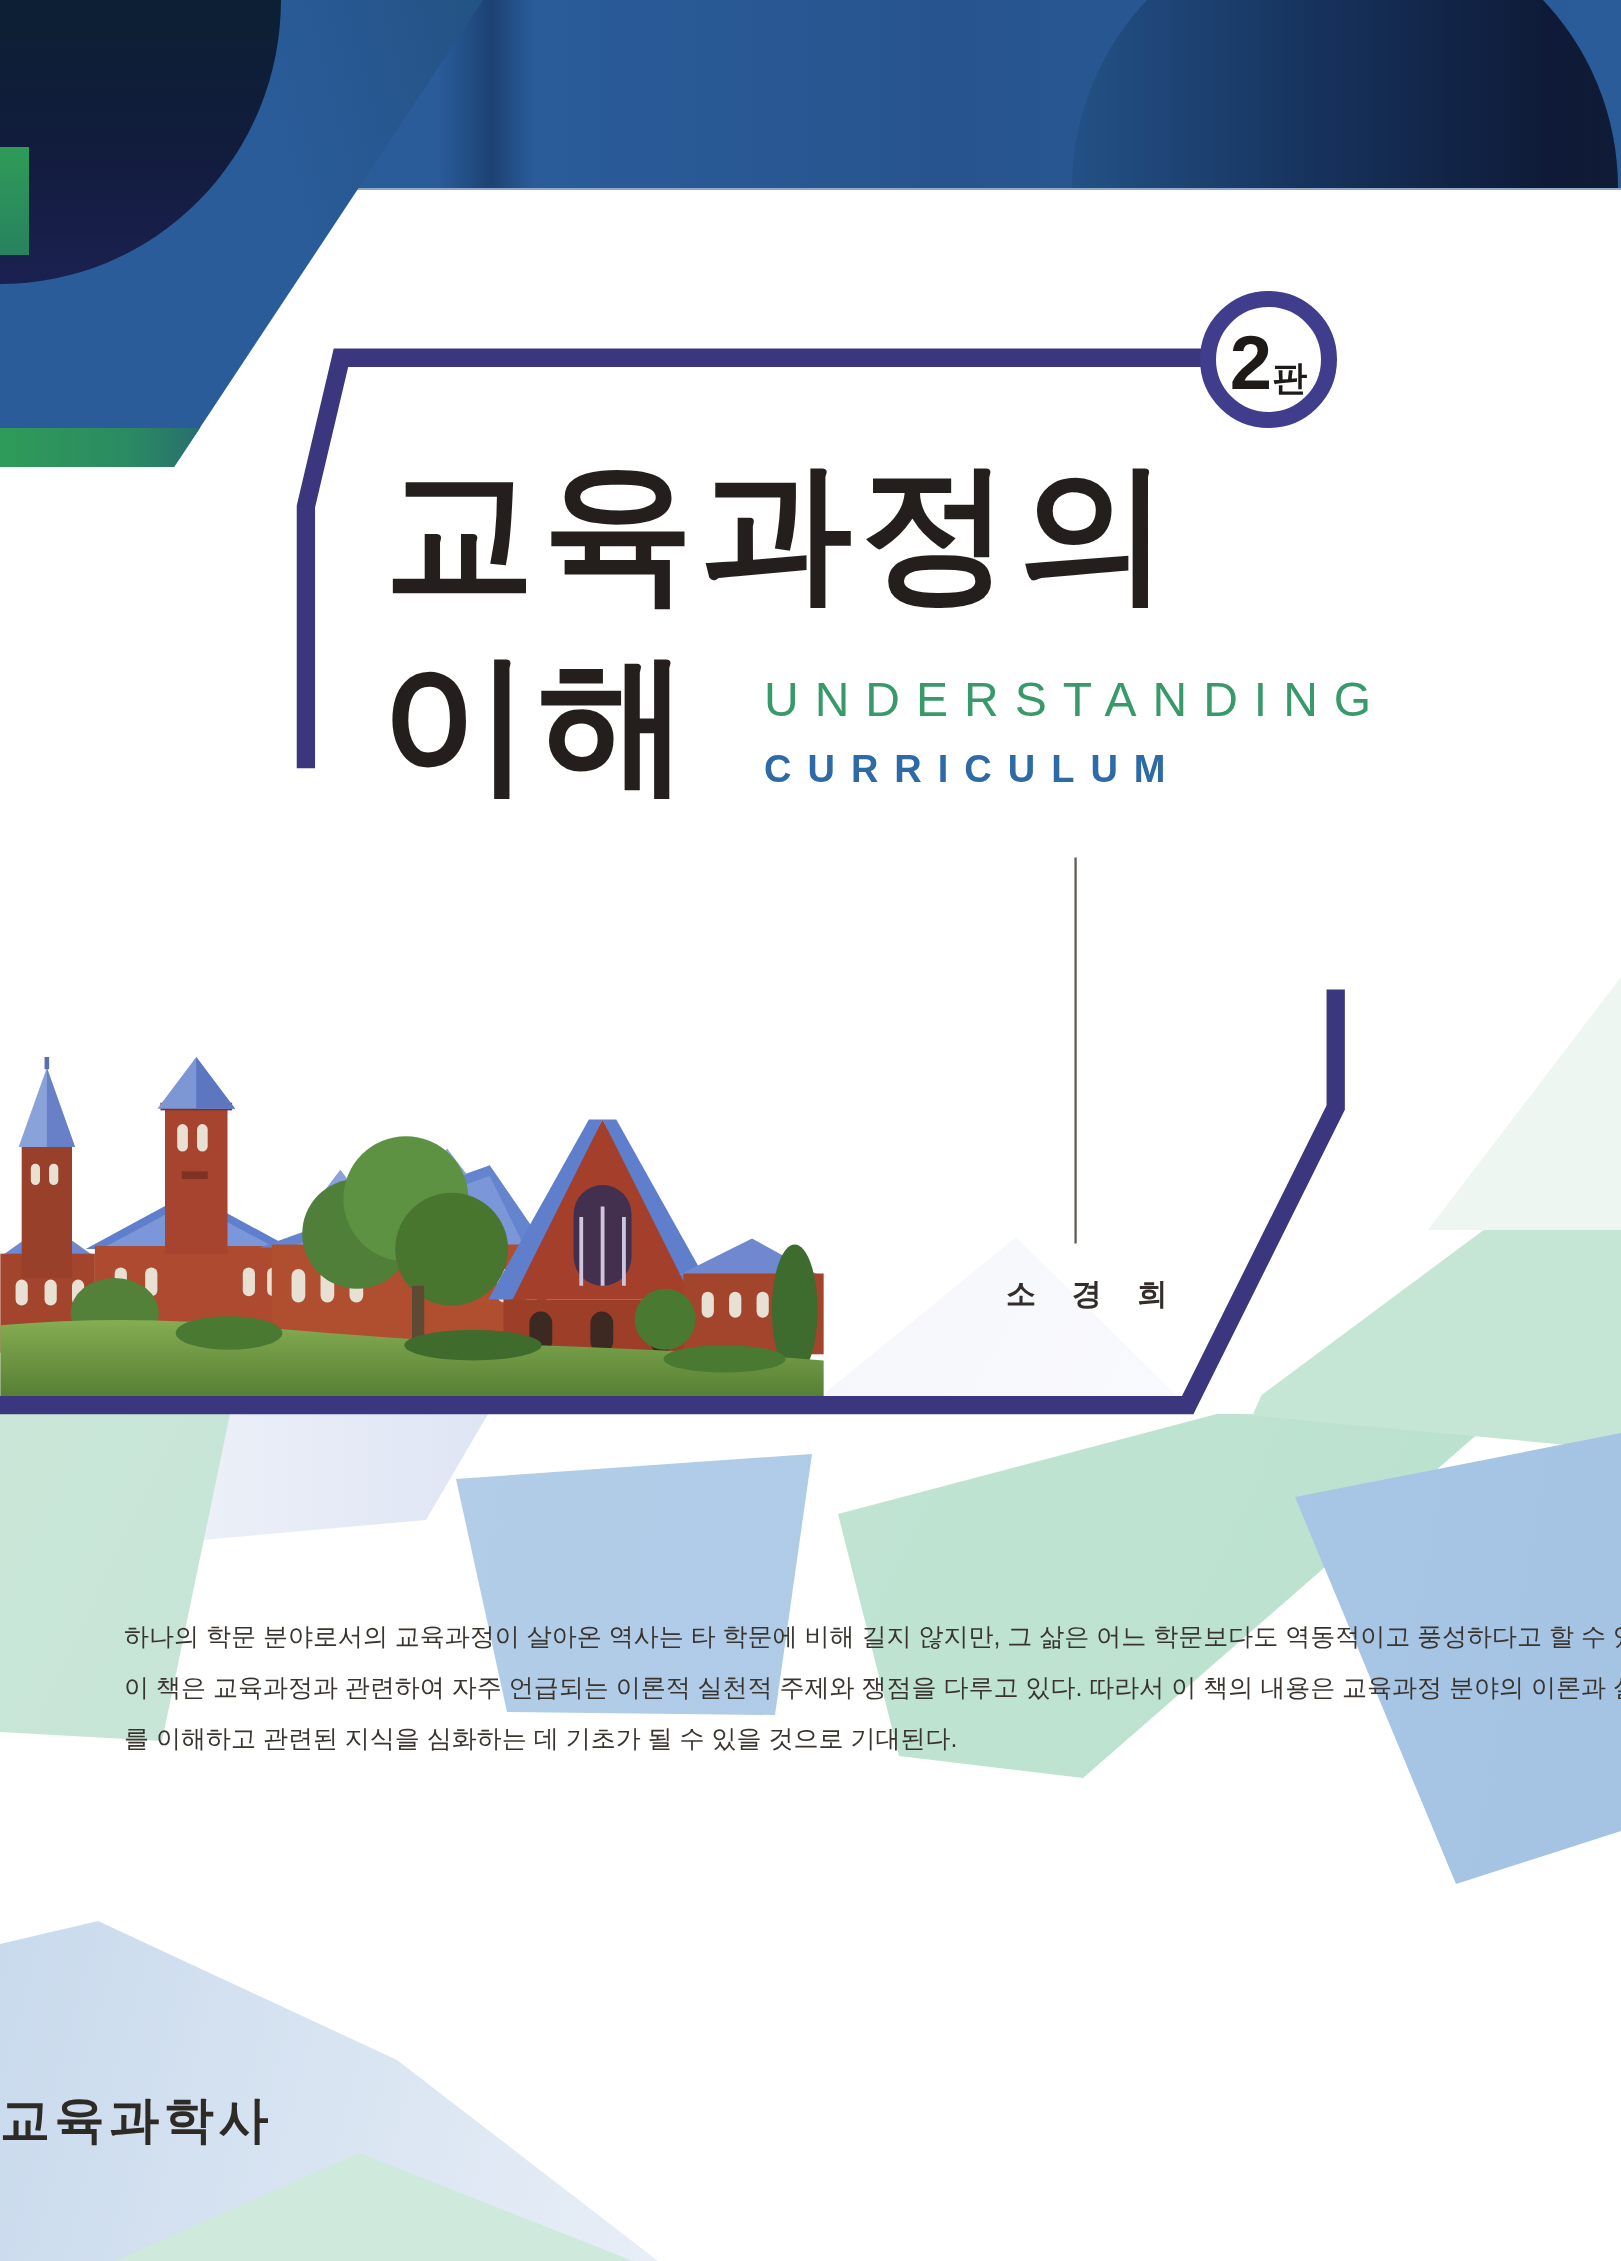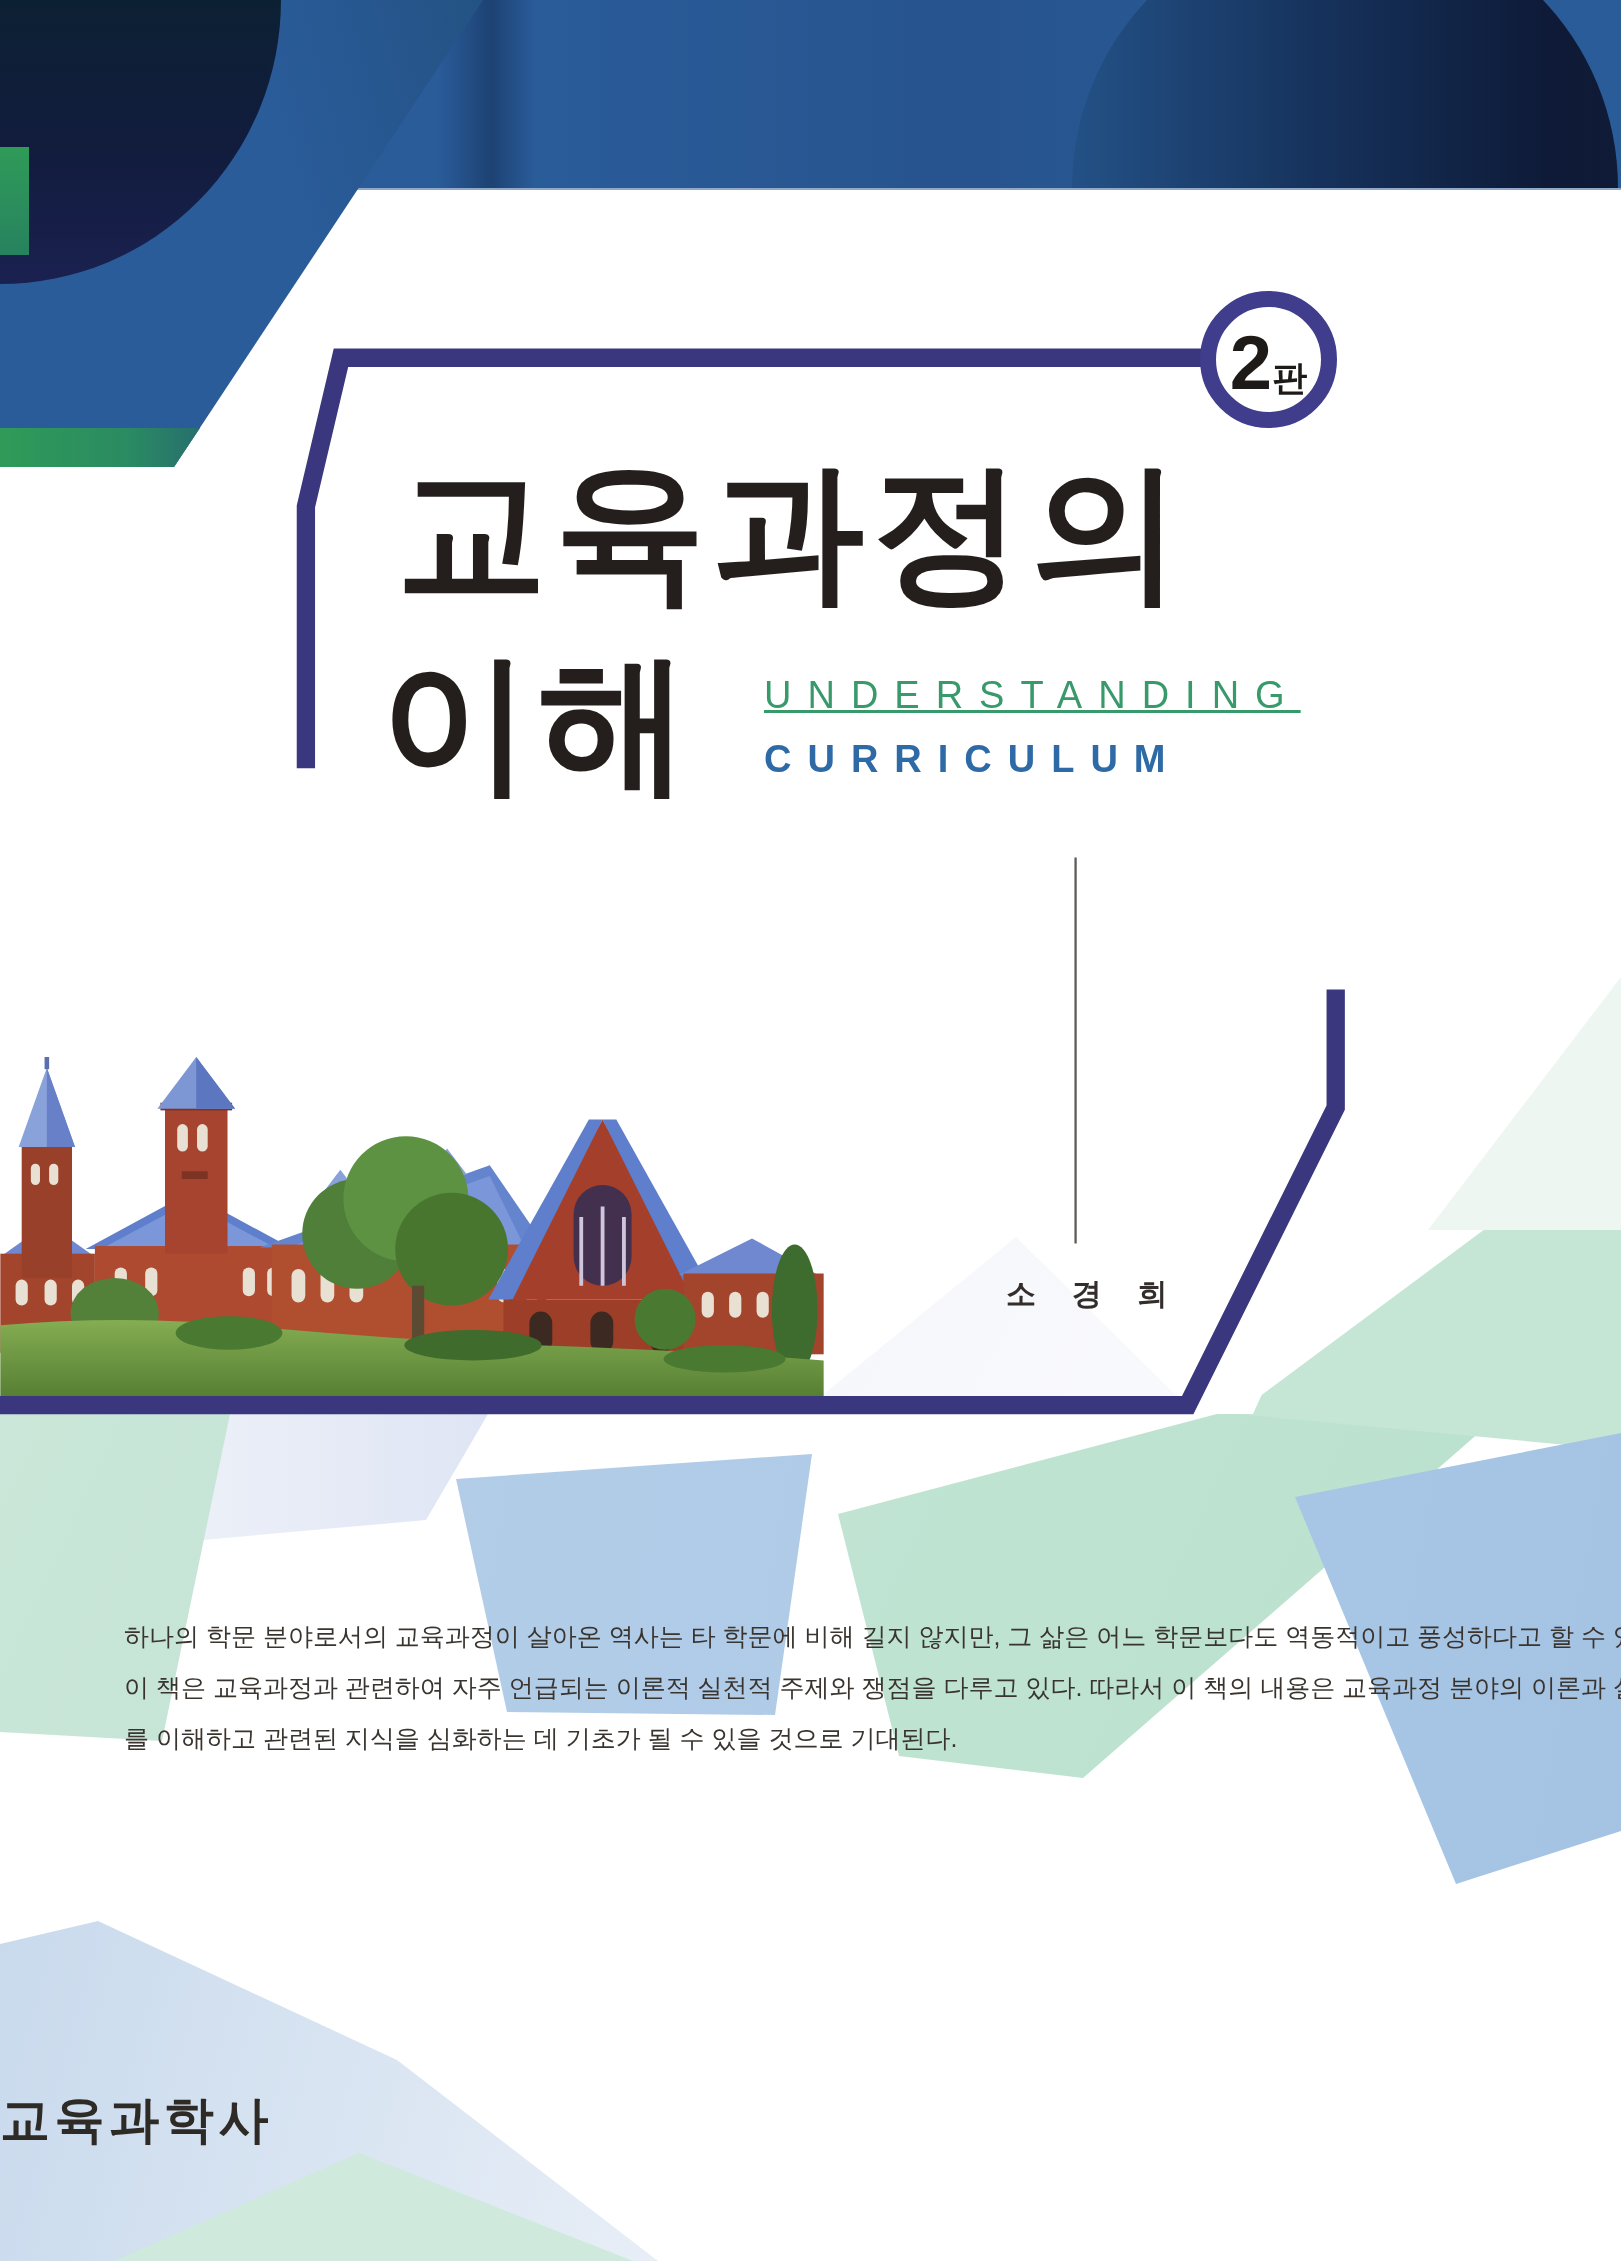--- a/index.html
+++ b/index.html
@@ -72,24 +72,24 @@
   .badge{
     left:1200px;top:291px;width:137px;height:137px;border-radius:50%;
     border:16px solid #403d8d;background:#ffffff;box-sizing:border-box;
     display:flex;align-items:flex-end;justify-content:center;
   }
   .badge .num{font-size:76px;font-weight:900;color:#1d1a18;line-height:1;margin-bottom:10.7px;letter-spacing:-3.1px;}
   .badge .suf{font-size:35px;font-weight:700;color:#1d1a18;line-height:1;margin:0 0 17px 3.1px;}
 
   
   .title-ko{color:#241f1c;font-weight:900;letter-spacing:7.6px;line-height:1;white-space:nowrap;}
-  .t1{left:396px;top:456px;font-size:151px;text-align:right;}
+  .t1{left:384px;top:456px;font-size:151px;text-align:right;}
   .t2{left:380px;top:647px;font-size:151px;text-align:right;}
   .title-en{left:764px;top:676px;line-height:1;white-space:nowrap;}
-  .title-en .en1{font-size:38px;letter-spacing:16px;color:#38996a;font-weight:400;text-decoration:underline;}
+  .title-en .en1{font-size:48px;letter-spacing:16px;color:#38996a;font-weight:400;}
   .title-en .en2{font-size:38px;letter-spacing:16px;color:#2e6aa5;font-weight:700;margin-top:26px;}
 
   
   .author{left:1006px;top:1274px;font-size:30px;font-weight:700;letter-spacing:13.7px;color:#332e2b;white-space:nowrap;}
   .blurb{left:124px;top:1611px;color:#3a342f;font-size:25px;line-height:51px;white-space:nowrap;}
   .publisher{left:0;top:2087px;width:1621px;text-align:left;
     font-size:50px;font-weight:700;letter-spacing:4.6px;color:#2e2a26;white-space:nowrap;}
 
   
   .photo{left:0;top:1057px;width:824px;height:340px;}

